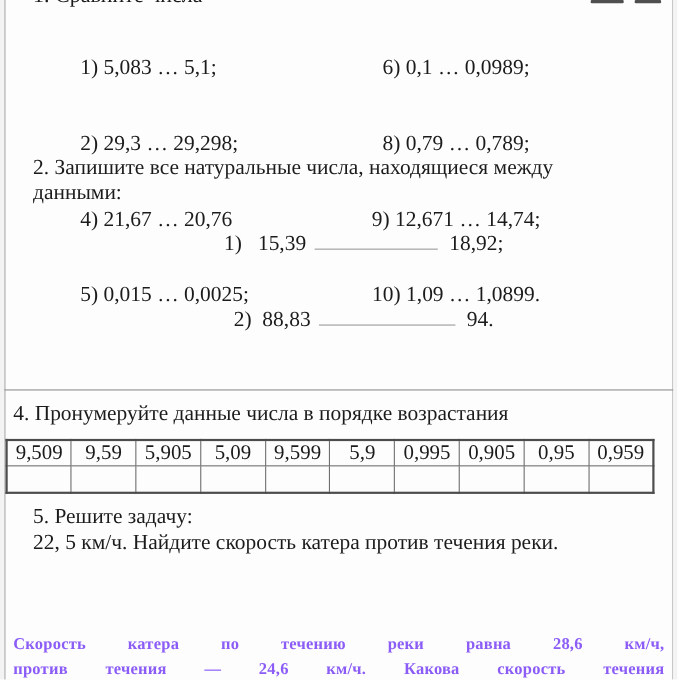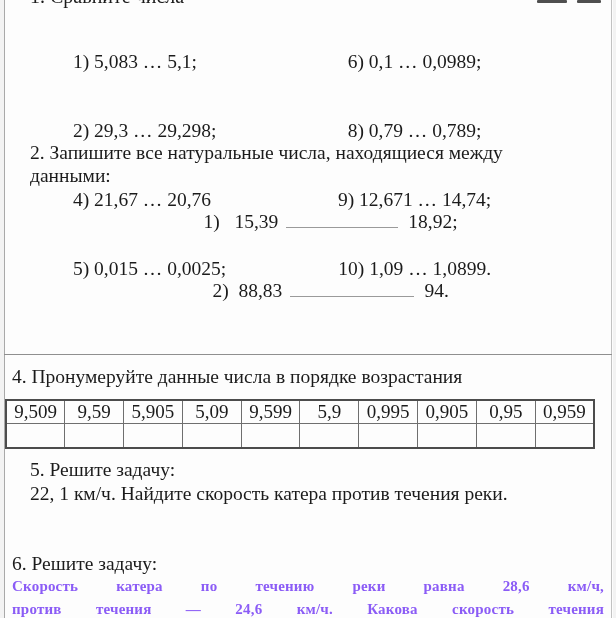--- a/index.html
+++ b/index.html
@@ -147,22 +147,21 @@
       <td></td>
       <td></td>
       <td></td>
       <td></td>
     </tr>
   </tbody>
     </table>
 
   <div class="tblock s5">
     <div class="tl">5. Решите задачу:</div>
-    <div class="tl">22, 1 км/ч. Найдите скорость катера против течения реки.</div>
+    <div class="tl">22, 5 км/ч. Найдите скорость катера против течения реки.</div>
   </div>
 
-  <div class="s6h">6. Решите задачу:</div>
   <div class="s6p">
     <div class="bold-line">Скорость катера по течению реки равна 28,6 км/ч,</div>
     <div class="bold-line">против течения — 24,6 км/ч. Какова скорость течения</div>
   </div>
 
 </div>
 
 </body></html>

